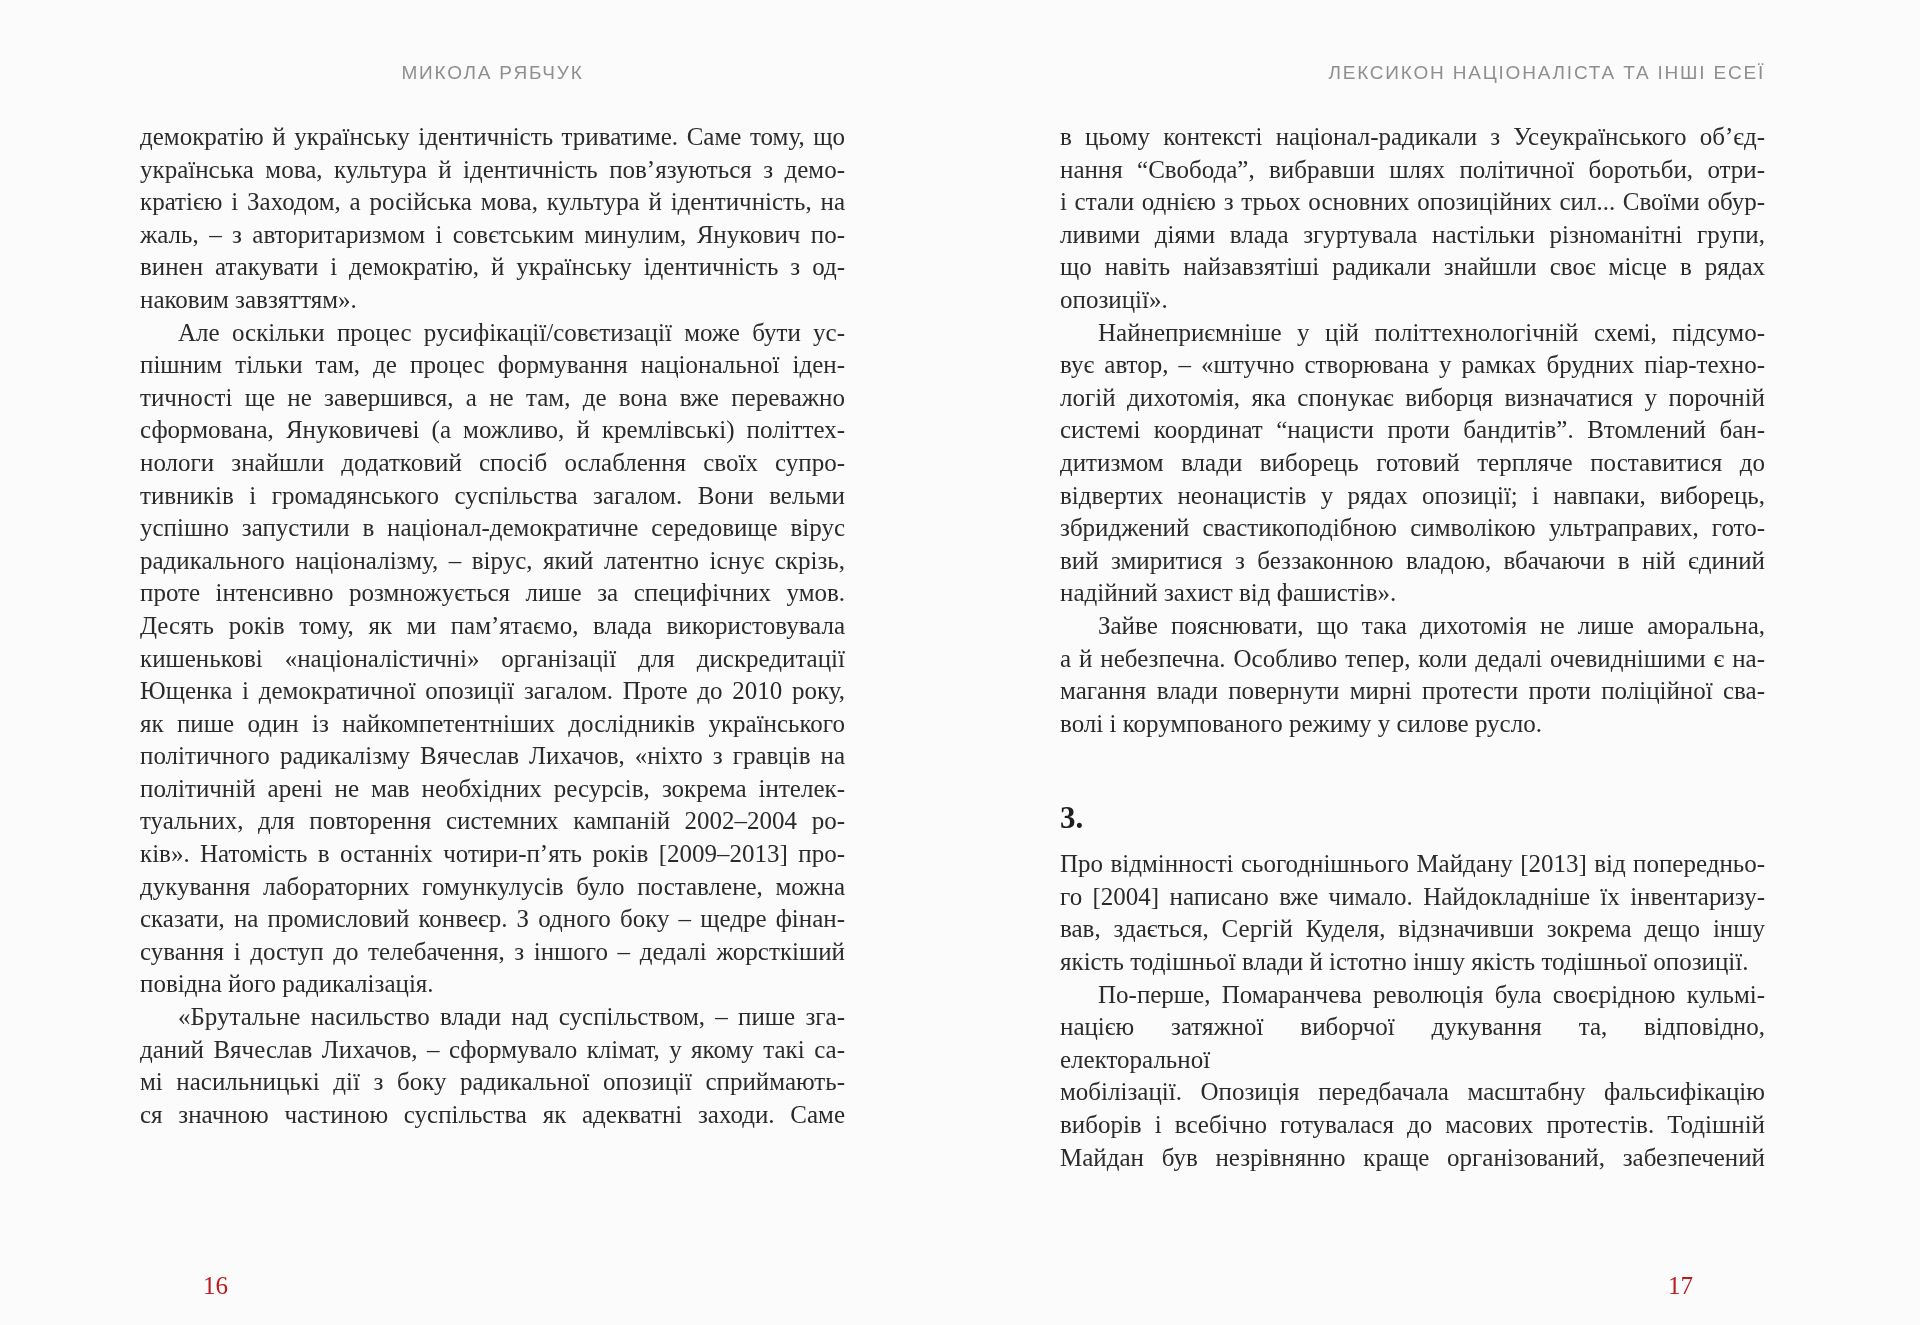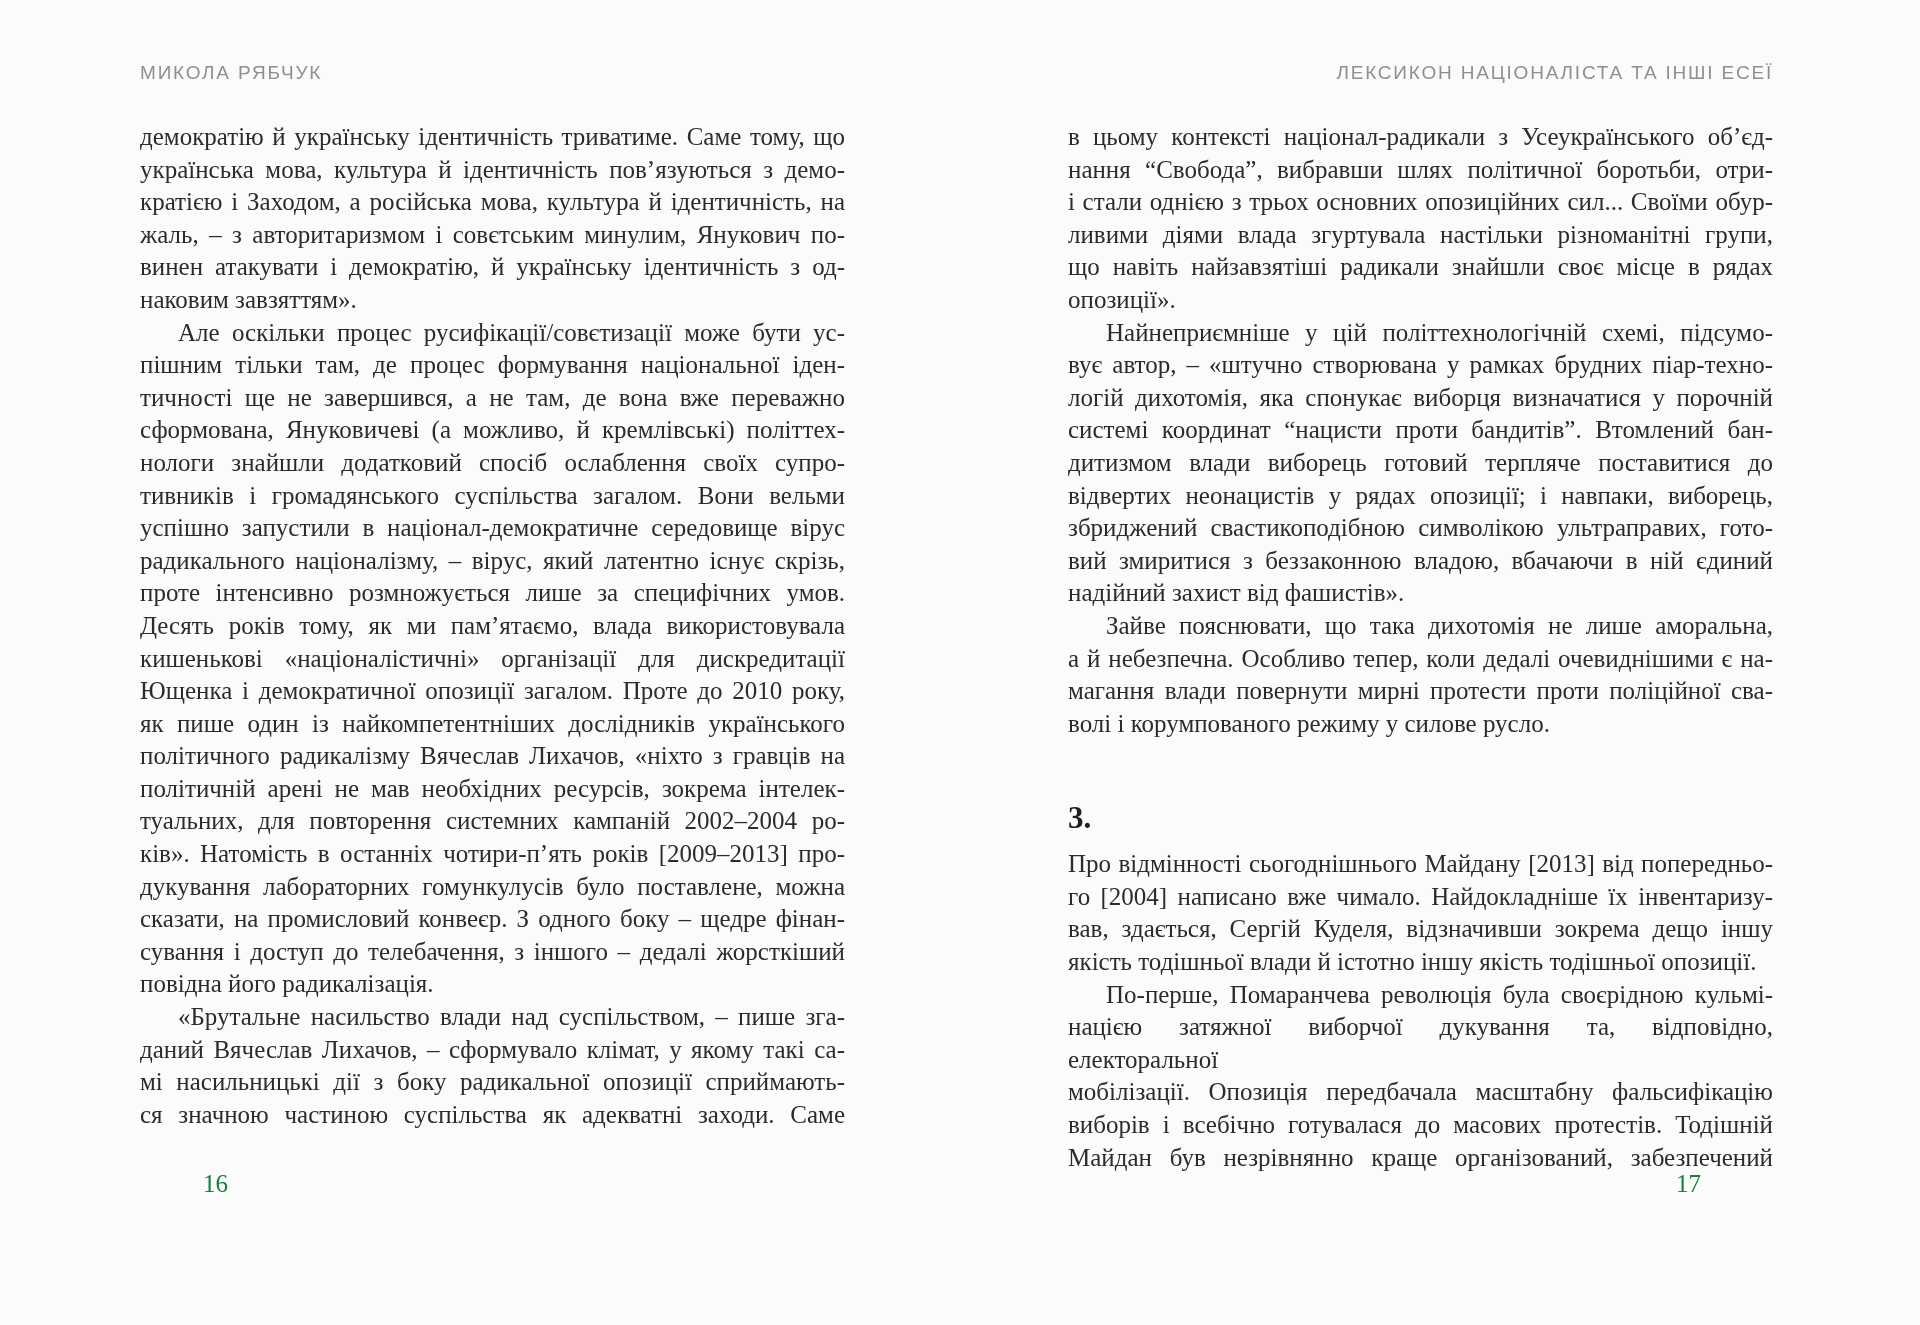--- a/index.html
+++ b/index.html
@@ -14,33 +14,33 @@
     font-family: "Liberation Serif", "DejaVu Serif", serif;
     color: #2b2b2b;
     overflow: hidden;
   }
   .page {
     position: absolute;
     top: 0;
     height: 100%;
   }
   .page-left  { left: 140px;  width: 705px; }
-  .page-right { left: 1060px; width: 705px; margin-left: 8px; }
+  .page-right { left: 1060px; width: 705px; }
 
   .running-header {
     position: absolute;
     top: 62px;
     width: 100%;
     font-family: "Liberation Sans", sans-serif;
     font-size: 19px;
     letter-spacing: 1.8px;
     color: #8f8f8f;
     white-space: nowrap;
   }
-  .header-left  { left: 0; text-align: left; }
+  .header-left  { left: 0; text-align: center; }
   .header-right { right: 0; text-align: right; }
 
   .page-body {
     position: absolute;
     top: 121px;
     left: 0;
     width: 705px;
     font-size: 25px;
     line-height: 32.6px;
   }
@@ -61,23 +61,23 @@
     margin-bottom: 12px;
     font-size: 31px;
     line-height: 36px;
     font-weight: bold;
     color: #1f1f1f;
     text-align: left;
   }
 
   .page-number {
     position: absolute;
-    top: 1170px;
+    top: 1272px;
     font-size: 25px;
-    color: #15803d;
+    color: #b91c1c;
   }
   .page-number-left  { left: 63px; }
   .page-number-right { right: 72px; }
 </style>
 </head>
 <body>
 
 <div class="spread">
 
   <section class="page page-left">

